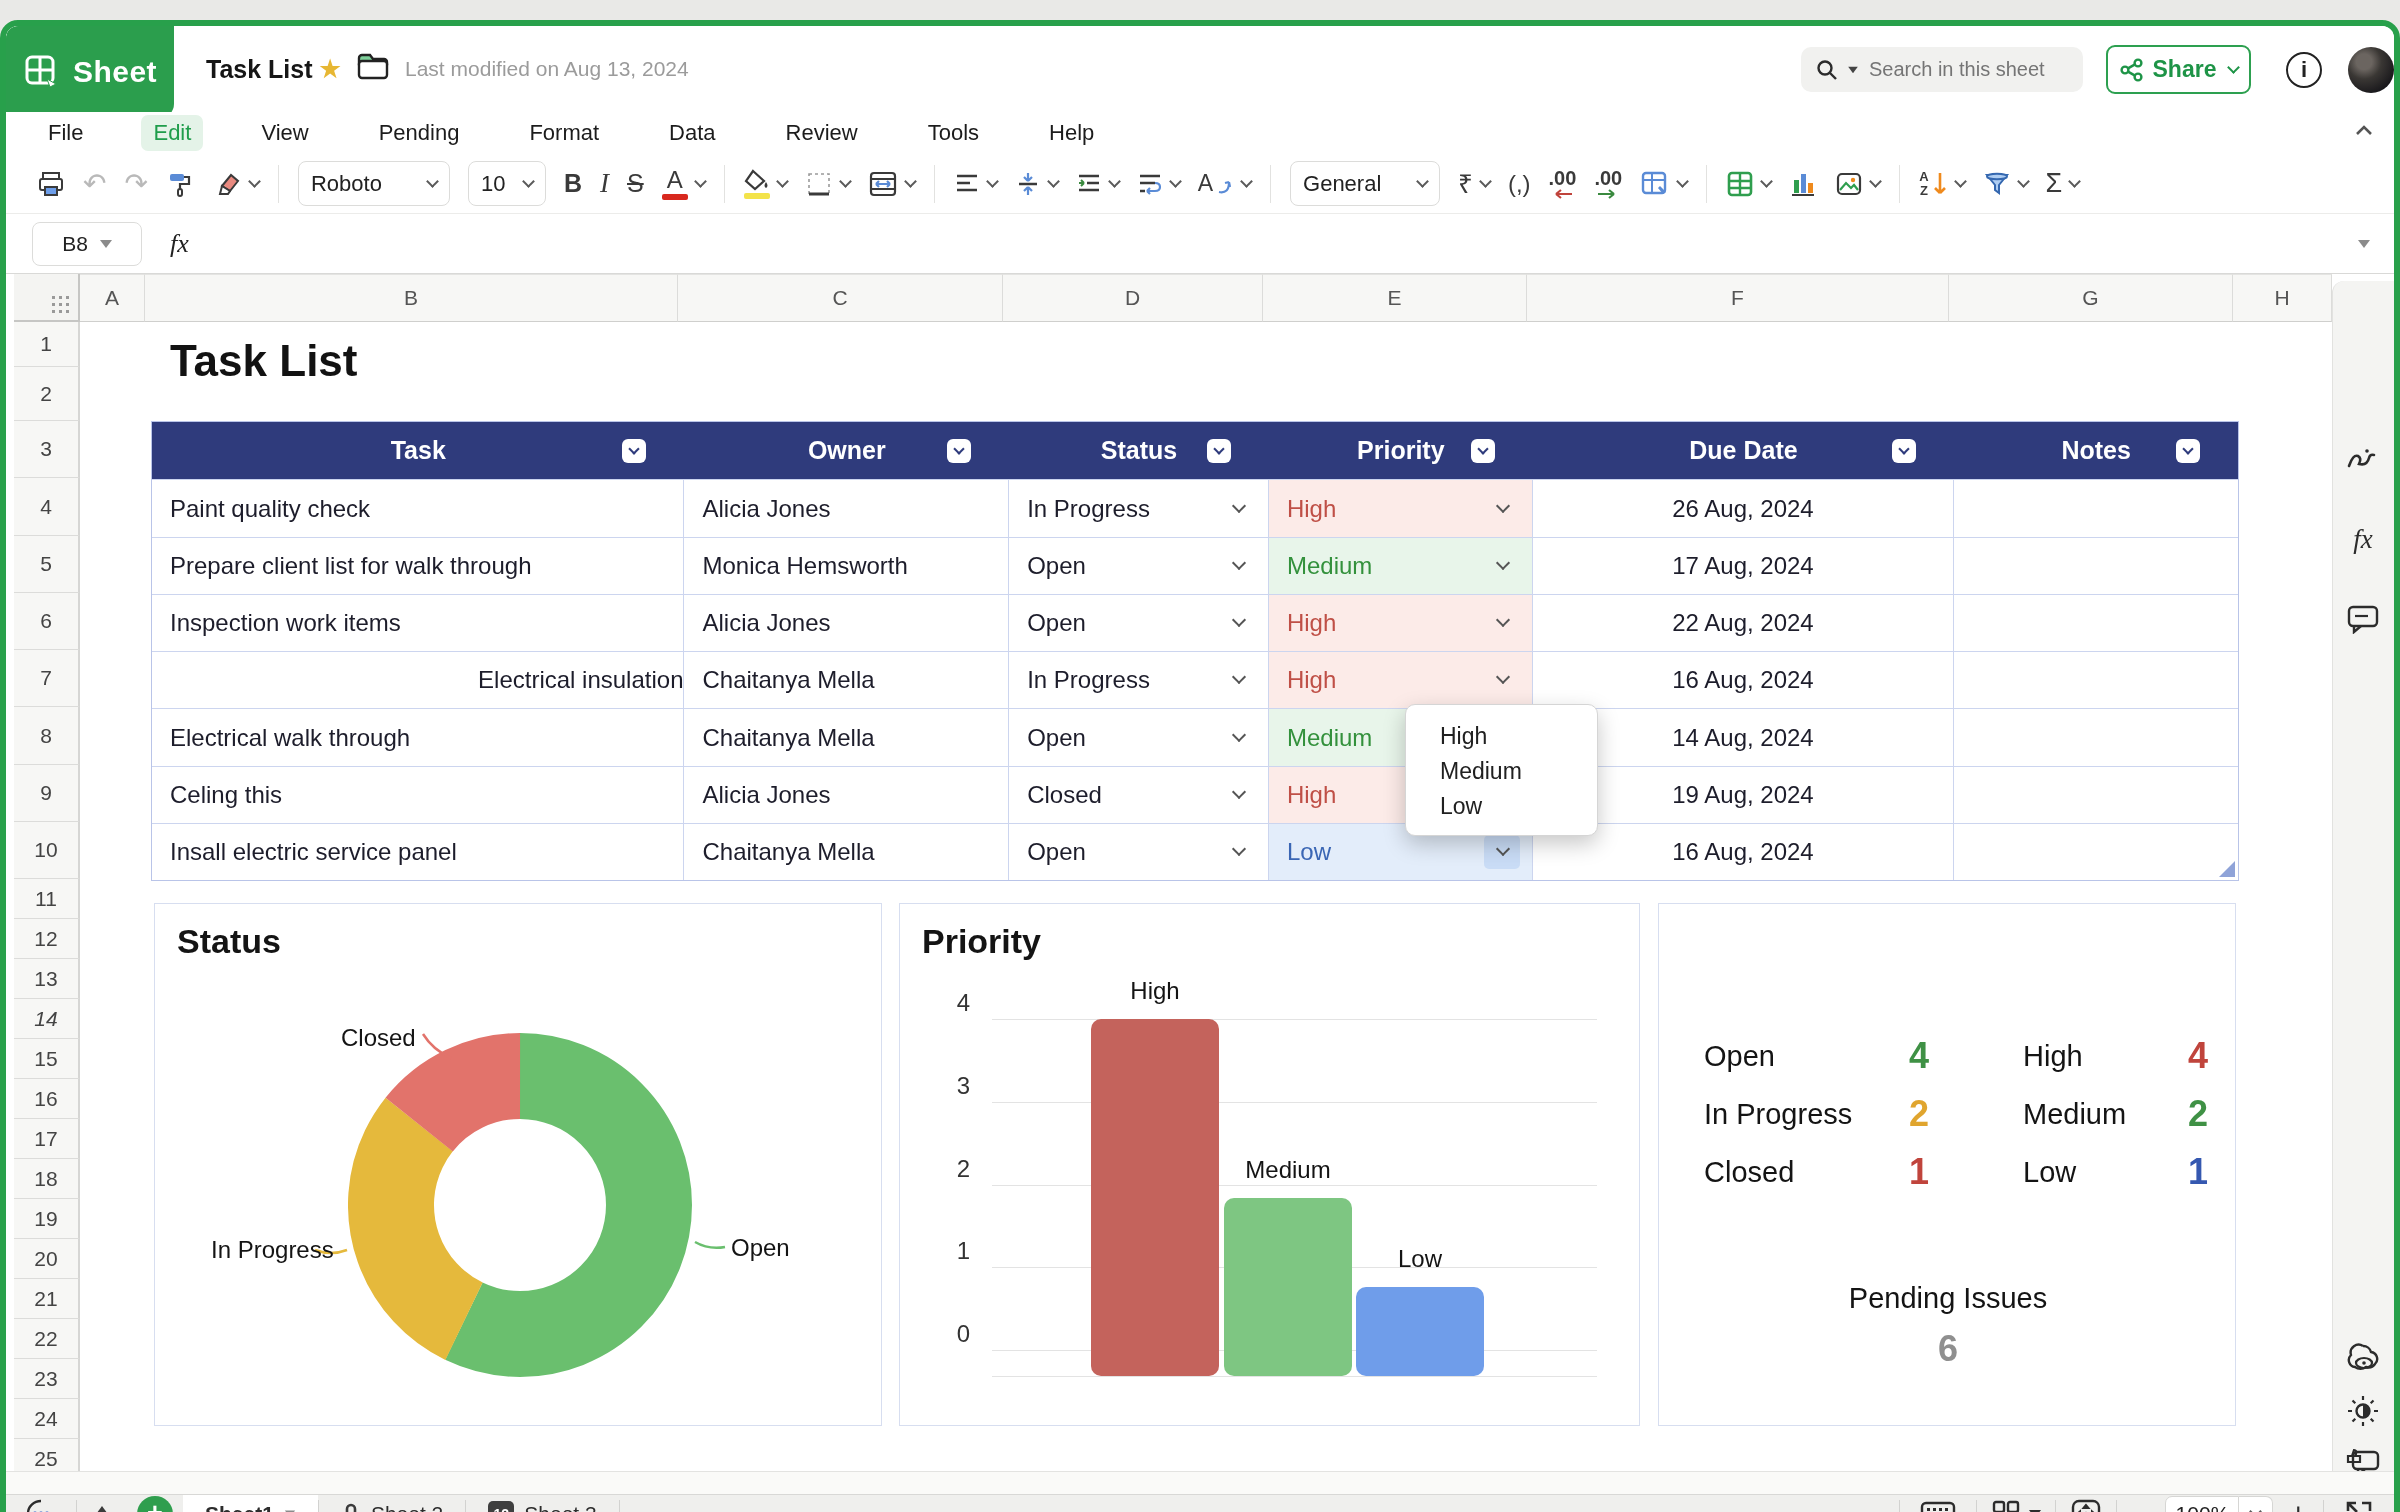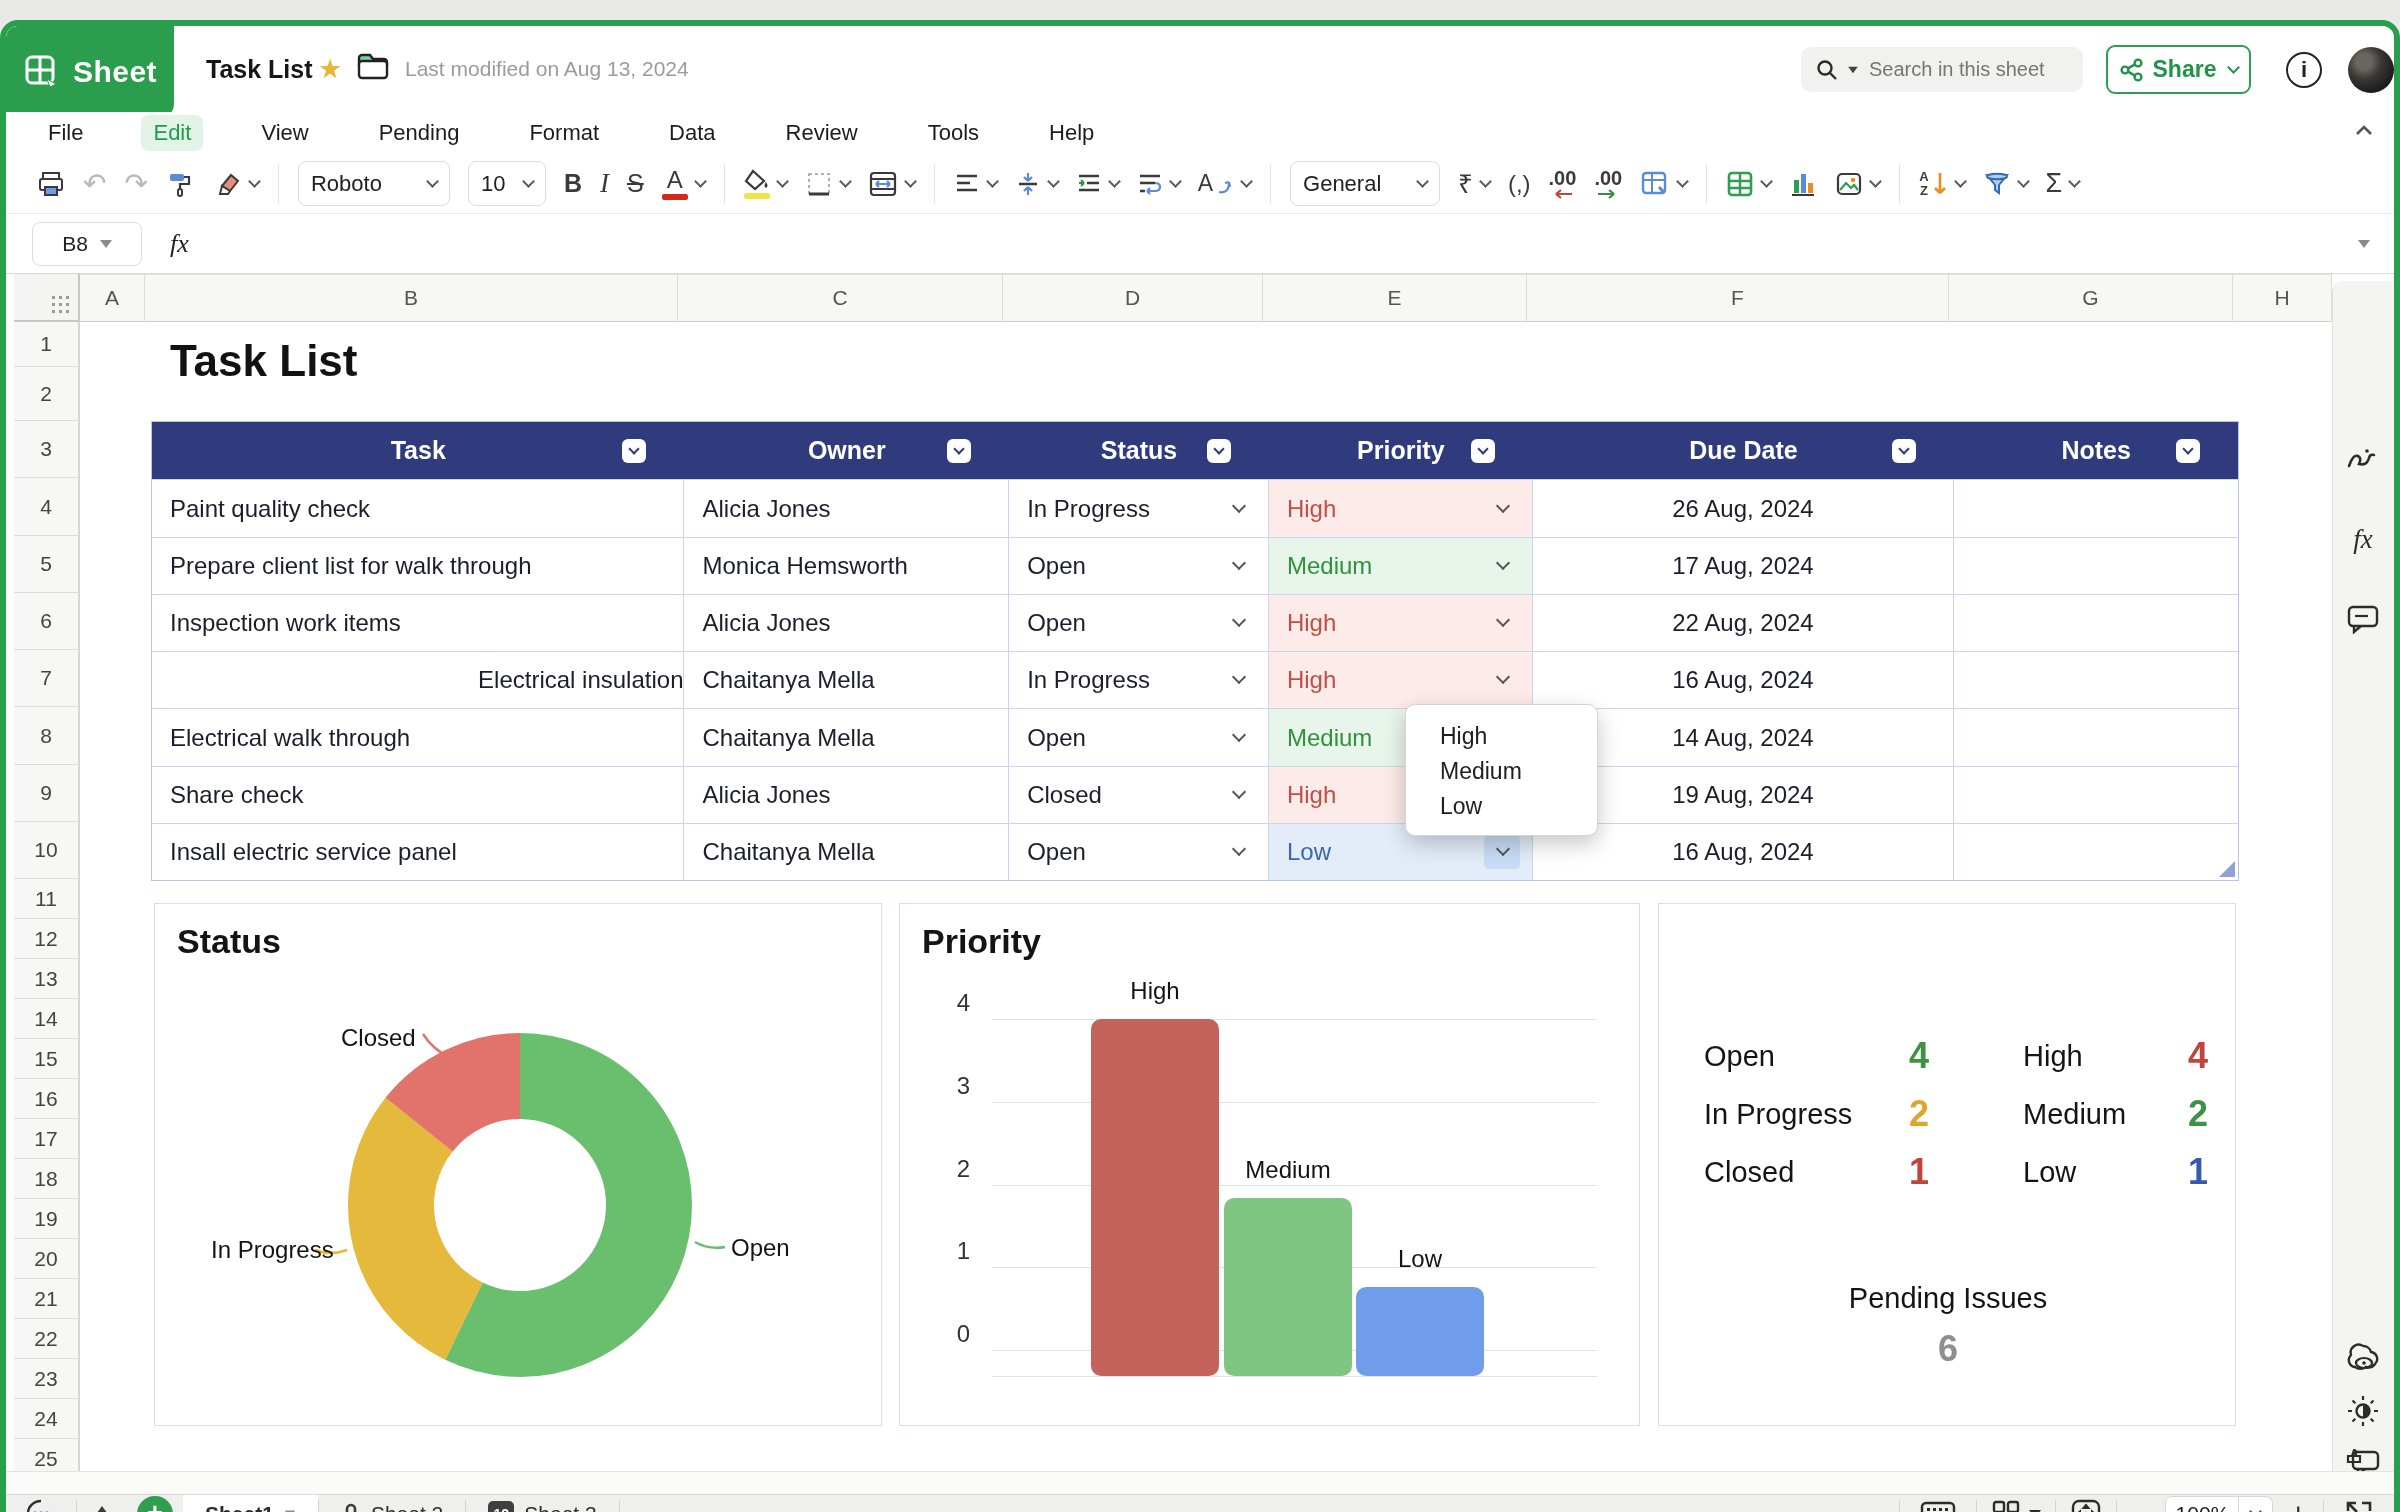--- a/index.html
+++ b/index.html
@@ -402,21 +402,21 @@
       <div class="rowhead" style="height: 58px;">4</div>
       <div class="rowhead" style="height: 57px;">5</div>
       <div class="rowhead" style="height: 57px;">6</div>
       <div class="rowhead" style="height: 57px;">7</div>
       <div class="rowhead" style="height: 58px;">8</div>
       <div class="rowhead" style="height: 57px;">9</div>
       <div class="rowhead" style="height: 57px;">10</div>
       <div class="rowhead" style="height: 40px;">11</div>
       <div class="rowhead" style="height: 40px;">12</div>
       <div class="rowhead" style="height: 40px;">13</div>
-      <div class="rowhead" style="height: 40px;">14</div>
+      <div class="rowhead" style="height: 40px; font-style: italic;">14</div>
       <div class="rowhead" style="height: 40px;">15</div>
       <div class="rowhead" style="height: 40px;">16</div>
       <div class="rowhead" style="height: 40px;">17</div>
       <div class="rowhead" style="height: 40px;">18</div>
       <div class="rowhead" style="height: 40px;">19</div>
       <div class="rowhead" style="height: 40px;">20</div>
       <div class="rowhead" style="height: 40px;">21</div>
       <div class="rowhead" style="height: 40px;">22</div>
       <div class="rowhead" style="height: 40px;">23</div>
       <div class="rowhead" style="height: 40px;">24</div>
@@ -581,21 +581,21 @@
             </div>
             <div class="td center" style="width: 422px;">
               <span>14 Aug, 2024</span>
             </div>
             <div class="td" style="width: 284px;">
               <span></span>
             </div>
           </div>
           <div class="trow" style="height: 57px;">
             <div class="td" style="width: 533px;">
-              <span>Share check</span>
+              <span>Celing this</span>
             </div>
             <div class="td" style="width: 325px;">
               <span>Alicia Jones</span>
             </div>
             <div class="td" style="width: 260px;">
               <span>Closed</span>
               <span class="cellchev"></span>
             </div>
             <div class="td" style="width: 264px; background: rgb(252, 235, 232); color: rgb(191, 79, 70);">
               <span>High</span>

